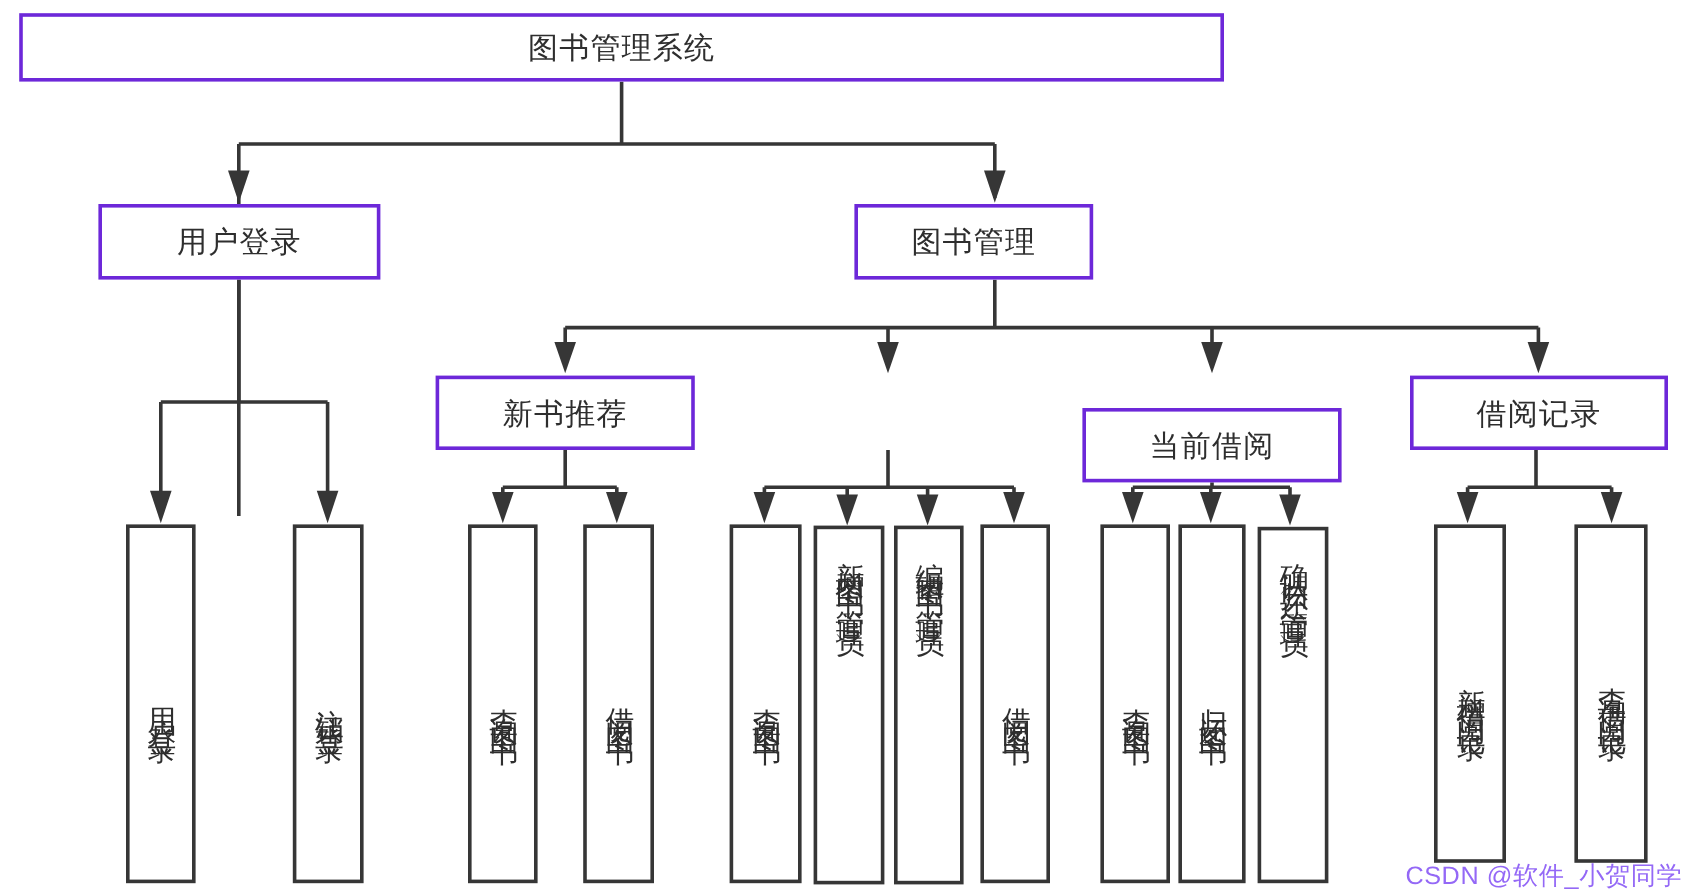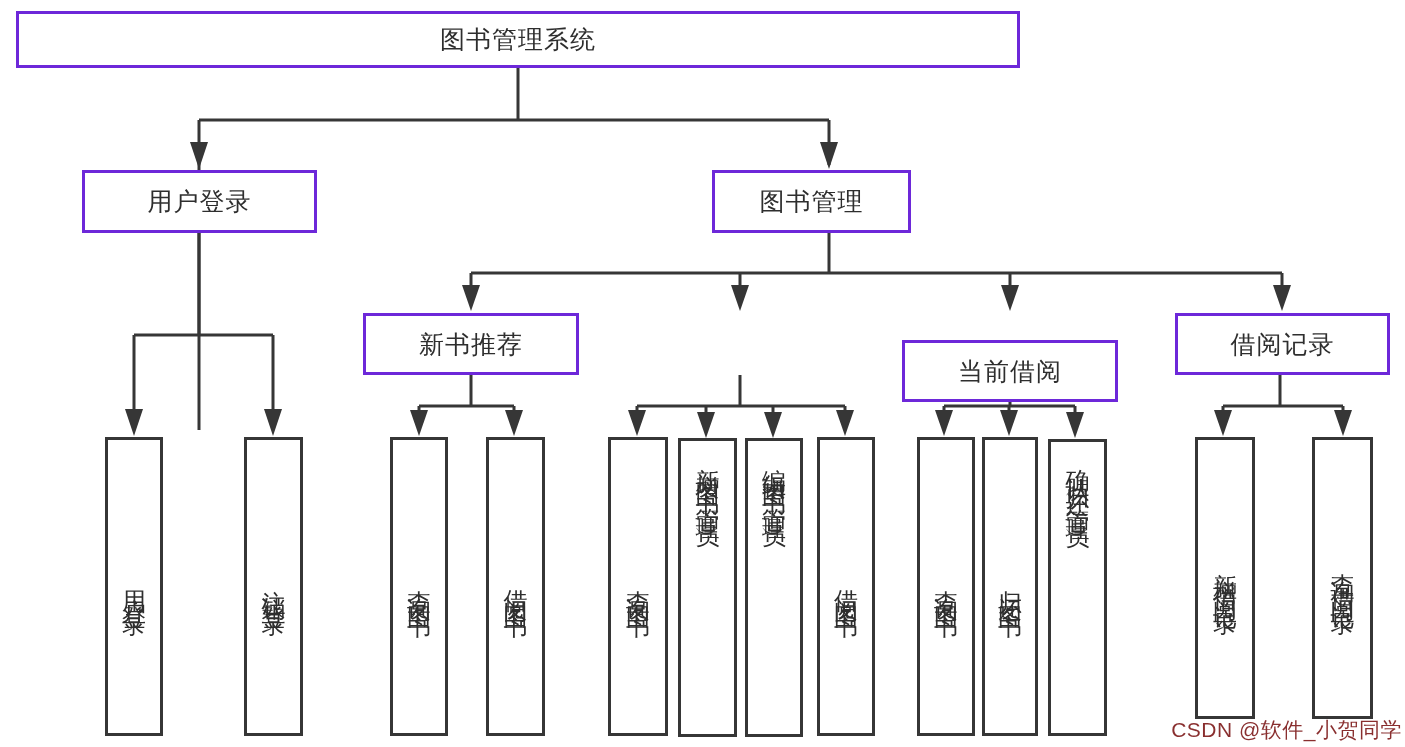--- a/index.html
+++ b/index.html
@@ -18,21 +18,21 @@
     display:flex;align-items:center;justify-content:center;z-index:2;
   }
   .vbox span{
     writing-mode:vertical-rl;text-orientation:mixed;
     font-size:24px;letter-spacing:8px;line-height:1;white-space:nowrap;
   }
   .vbox.align-top{align-items:flex-start;}
   .vbox.align-top span{padding-top:8px;}
   #watermark{
     position:absolute;top:716px;right:3px;z-index:3;
-    font-size:21px;letter-spacing:0.5px;color:#7f1d1d;opacity:0.92;white-space:nowrap;
+    font-size:21px;letter-spacing:0.5px;color:#8b5cf6;opacity:0.92;white-space:nowrap;
   }
 </style>
 </head>
 <body>
 
 <div id="stage">
 
   <svg id="connectors" viewBox="0 0 1405 747" xmlns="http://www.w3.org/2000/svg">
     <g stroke="#363636" stroke-width="3" fill="none">
 

